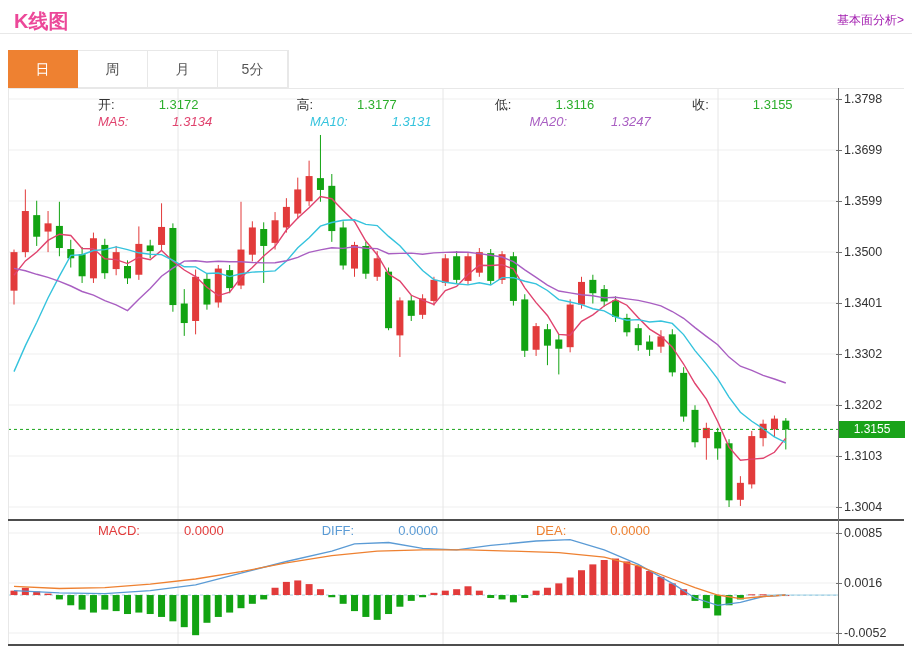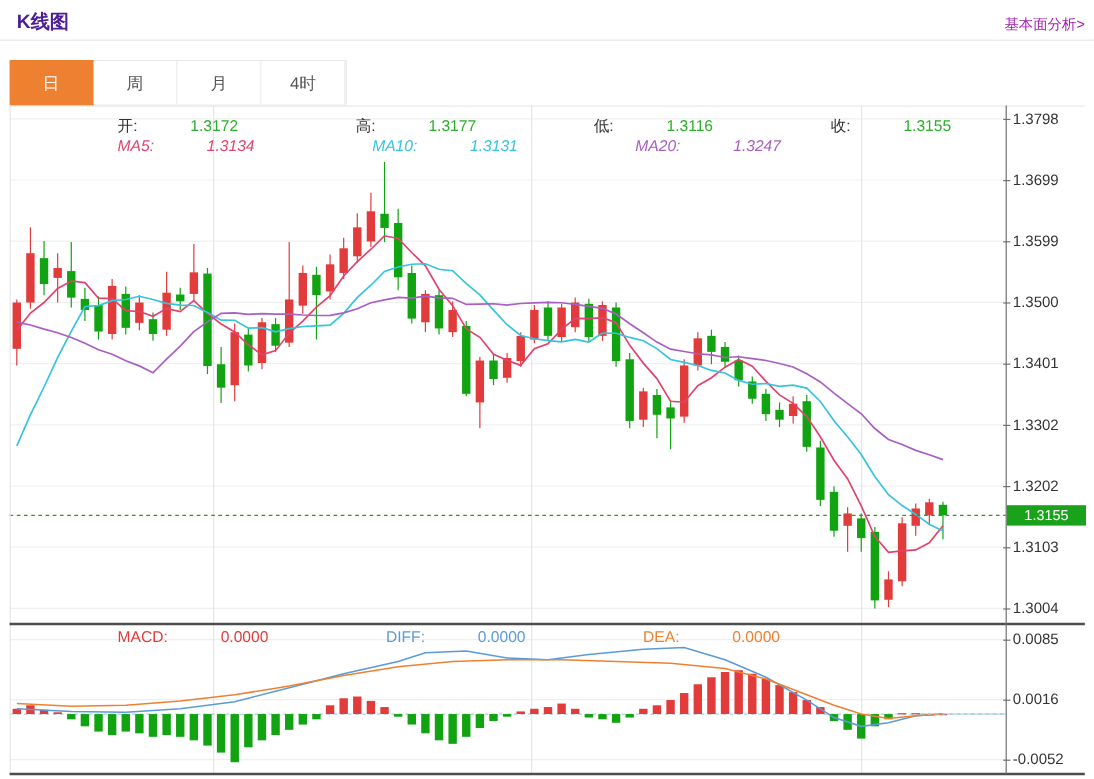--- a/index.html
+++ b/index.html
@@ -1,18 +1,18 @@
 <!DOCTYPE html>
 <html><head>
 <meta charset="utf-8">
 <style>
   html,body{margin:0;padding:0;background:#fff;}
   #app{position:relative;width:912px;height:649px;background:#fff;overflow:hidden;
        font-family:"Liberation Sans","DejaVu Sans",sans-serif;}
-  .title{position:absolute;left:14px;top:8px;font-size:16px;font-weight:bold;color:#4c1d95;}
+  .title{position:absolute;left:14px;top:8px;font-size:20px;font-weight:bold;color:#ec4899;}
   .toplink{position:absolute;right:8px;top:12px;font-size:12px;color:#a21caf;text-decoration:none;cursor:pointer;}
   .divider{position:absolute;left:0;top:33px;width:912px;height:1px;background:#e8e8e8;}
   #tabs{position:absolute;left:8px;top:50px;height:38px;display:flex;
         border:1px solid #e8e8e8;box-sizing:border-box;background:#fff;}
   .tab{width:70px;height:36px;line-height:36px;text-align:center;font-size:14px;color:#555;
        border-right:1px solid #e8e8e8;box-sizing:border-box;cursor:pointer;background:#fff;}
   .tab.active{background:#ee8131;color:#fff;border-color:#ee8131;margin:-1px 0 -1px -1px;
               height:38px;line-height:38px;}
   #chart{position:absolute;left:0;top:0;}
   .lg{position:absolute;left:18px;font-size:13px;white-space:nowrap;}
@@ -28,21 +28,21 @@
 <body>
 
 <div id="app">
   <div class="title">K线图</div>
   <a class="toplink">基本面分析&gt;</a>
   <div class="divider"></div>
   <div id="tabs">
       <div class="tab active">日</div>
       <div class="tab">周</div>
       <div class="tab">月</div>
-      <div class="tab">4时</div>
+      <div class="tab">5分</div>
     </div>
   <svg id="chart" width="912" height="649">
       <line x1="8" y1="99" x2="838" y2="99" stroke="#efefef" stroke-width="1"></line>
       <line x1="8" y1="150" x2="838" y2="150" stroke="#efefef" stroke-width="1"></line>
       <line x1="8" y1="201" x2="838" y2="201" stroke="#efefef" stroke-width="1"></line>
       <line x1="8" y1="252" x2="838" y2="252" stroke="#efefef" stroke-width="1"></line>
       <line x1="8" y1="303" x2="838" y2="303" stroke="#efefef" stroke-width="1"></line>
       <line x1="8" y1="354" x2="838" y2="354" stroke="#efefef" stroke-width="1"></line>
       <line x1="8" y1="405" x2="838" y2="405" stroke="#efefef" stroke-width="1"></line>
       <line x1="8" y1="456" x2="838" y2="456" stroke="#efefef" stroke-width="1"></line>

